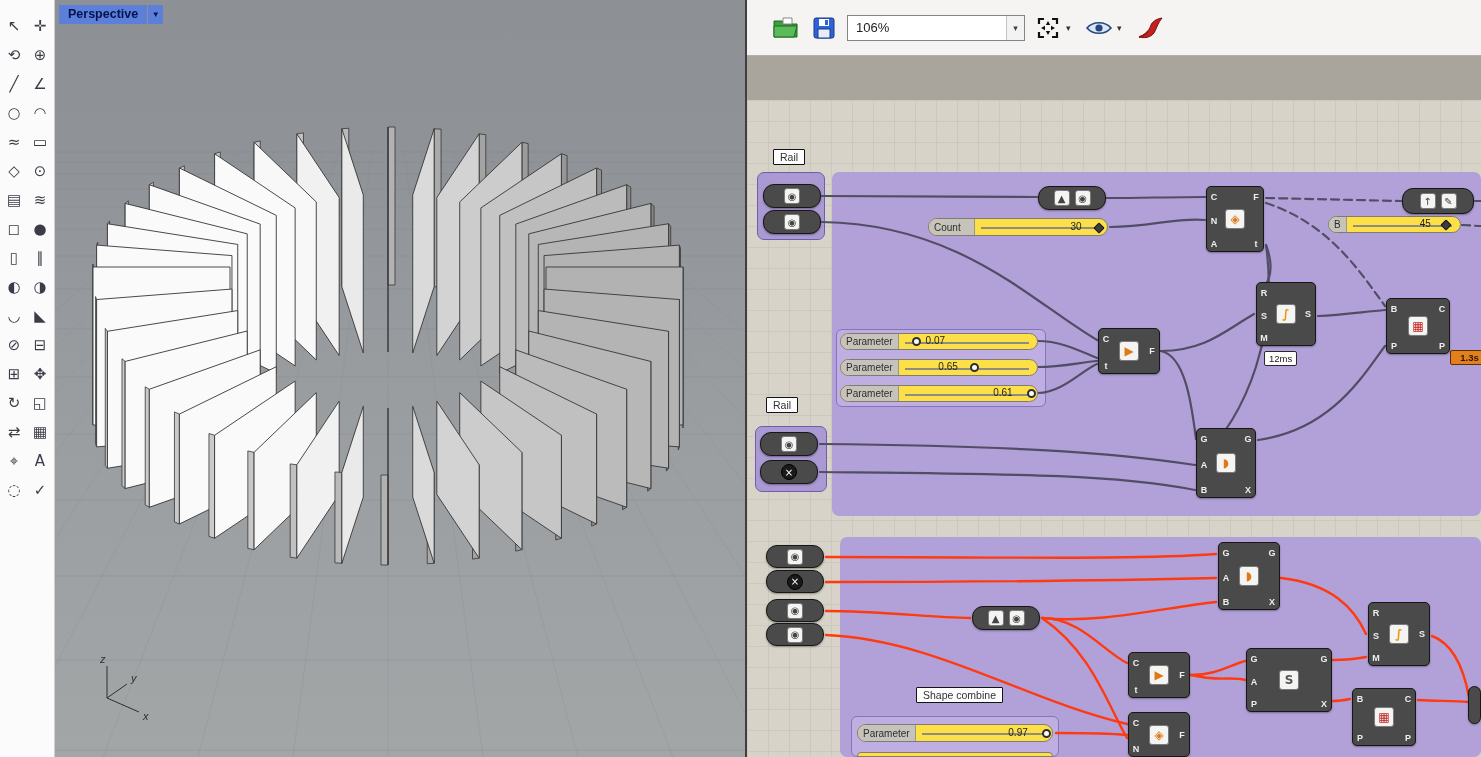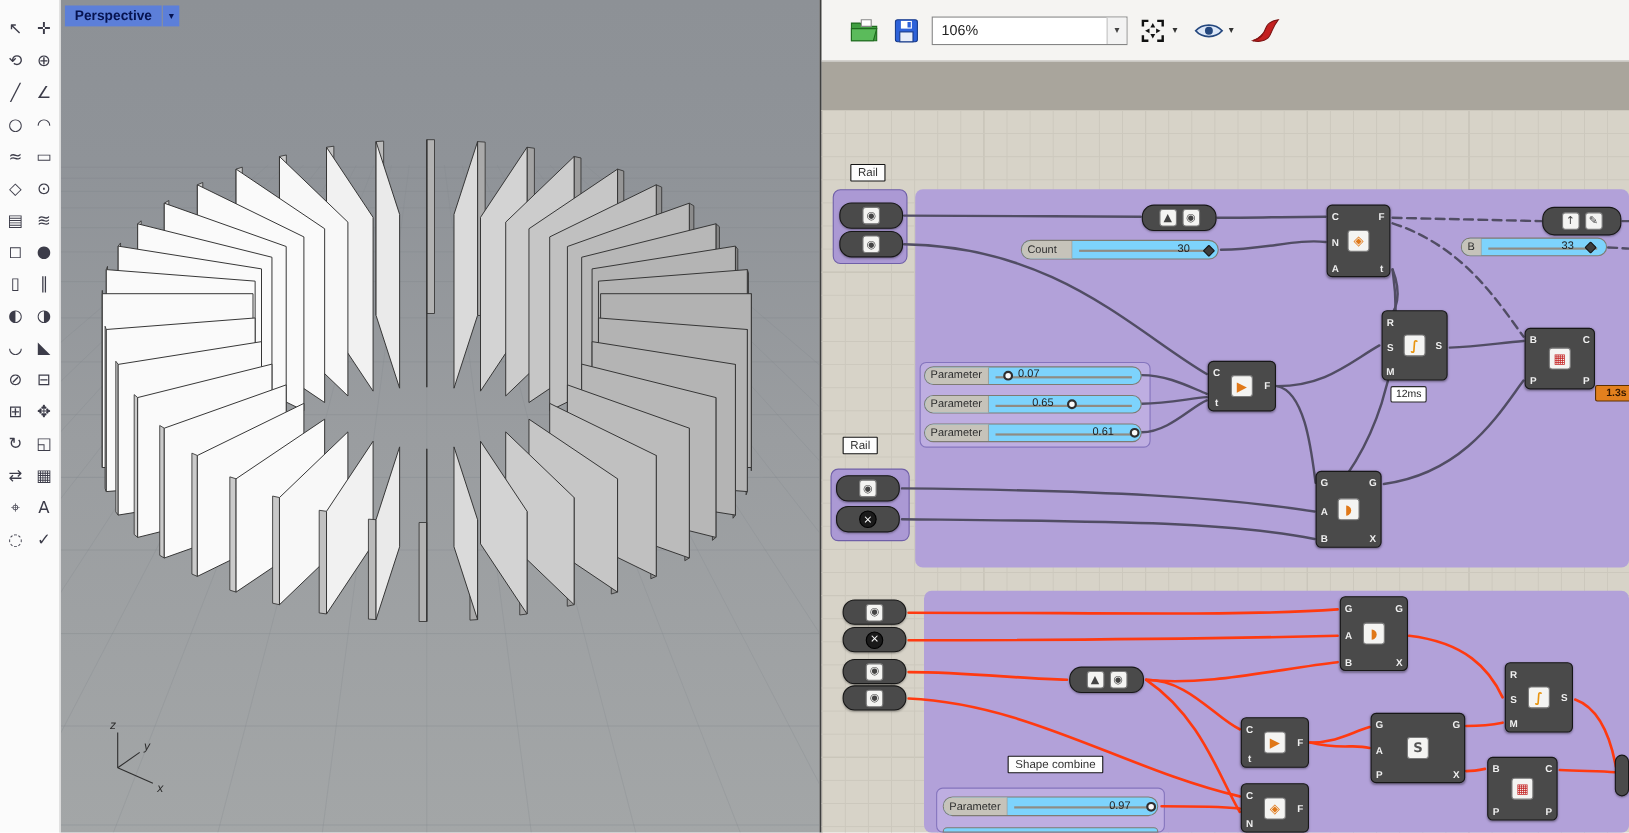--- a/index.html
+++ b/index.html
@@ -55,21 +55,21 @@
   .nested { background:#beaee1; border:1px solid #8474bd; border-radius:6px; z-index:2; }
 
   #wires { left:0; top:0; width:1481px; height:757px; z-index:3; pointer-events:none; }
   #nodes { left:0; top:0; width:1481px; height:757px; z-index:4; pointer-events:none; }
   #nodes > * { pointer-events:auto; }
 
   .glabel { background:#fdfdfd; border:1px solid #141414; color:#333; font-size:10.5px;
     padding:1px 6px; border-radius:1px; white-space:nowrap; }
 
   
-  .gh-slider { background:#7dd3fc; border:1px solid #7e7b73; border-radius:9px; height:18px; }
+  .gh-slider { background:#fde047; border:1px solid #7e7b73; border-radius:9px; height:18px; }
   .gh-slider .lab { position:absolute; left:0; top:0; bottom:0; display:flex; align-items:center;
     padding:0 5px; background:#c6c3ba; border-right:1px solid #9a978e;
     border-radius:9px 0 0 9px; font-size:10px; color:#2e2e2e; }
   .gh-slider .groove { position:absolute; height:2px; background:#8f8c83; top:8px; }
   .gh-slider .val { position:absolute; top:2px; font-size:10px; color:#1e1e1e; }
   .knob { position:absolute; top:4px; width:9px; height:9px; background:#fafafa;
     border:2px solid #2f2f2f; border-radius:50%; }
   .knob.diamond { width:8px; height:8px; border:1px solid #151515; background:#3d3d3d;
     transform:rotate(45deg); top:5px; border-radius:1px; }
 
@@ -393,21 +393,21 @@
     <div class="abs gh-slider" style="left:840px;top:385px;width:198px;height:17px">
       <span class="lab" style="width:58px">Parameter</span>
       <span class="groove" style="left:64px;right:8px"></span>
       <span class="val" style="left:calc(95% - 34px);top:1px">0.61</span>
       <span class="knob" style="left:95%;top:3px"></span>
     </div>
 
     <div class="abs gh-slider" style="left:1328px;top:216px;width:133px;height:17px">
       <span class="lab" style="width:18px">B</span>
       <span class="groove" style="left:24px;right:8px"></span>
-      <span class="val" style="left:calc(86% - 22px);top:1px">33</span>
+      <span class="val" style="left:calc(86% - 22px);top:1px">45</span>
       <span class="knob diamond" style="left:86%;top:4px"></span>
     </div>
 
     <div class="abs gh-slider" style="left:857px;top:724px;width:196px">
       <span class="lab" style="width:58px">Parameter</span>
       <span class="groove" style="left:64px;right:8px"></span>
       <span class="val" style="left:calc(95% - 34px)">0.97</span>
       <span class="knob" style="left:95%"></span>
     </div>
 

